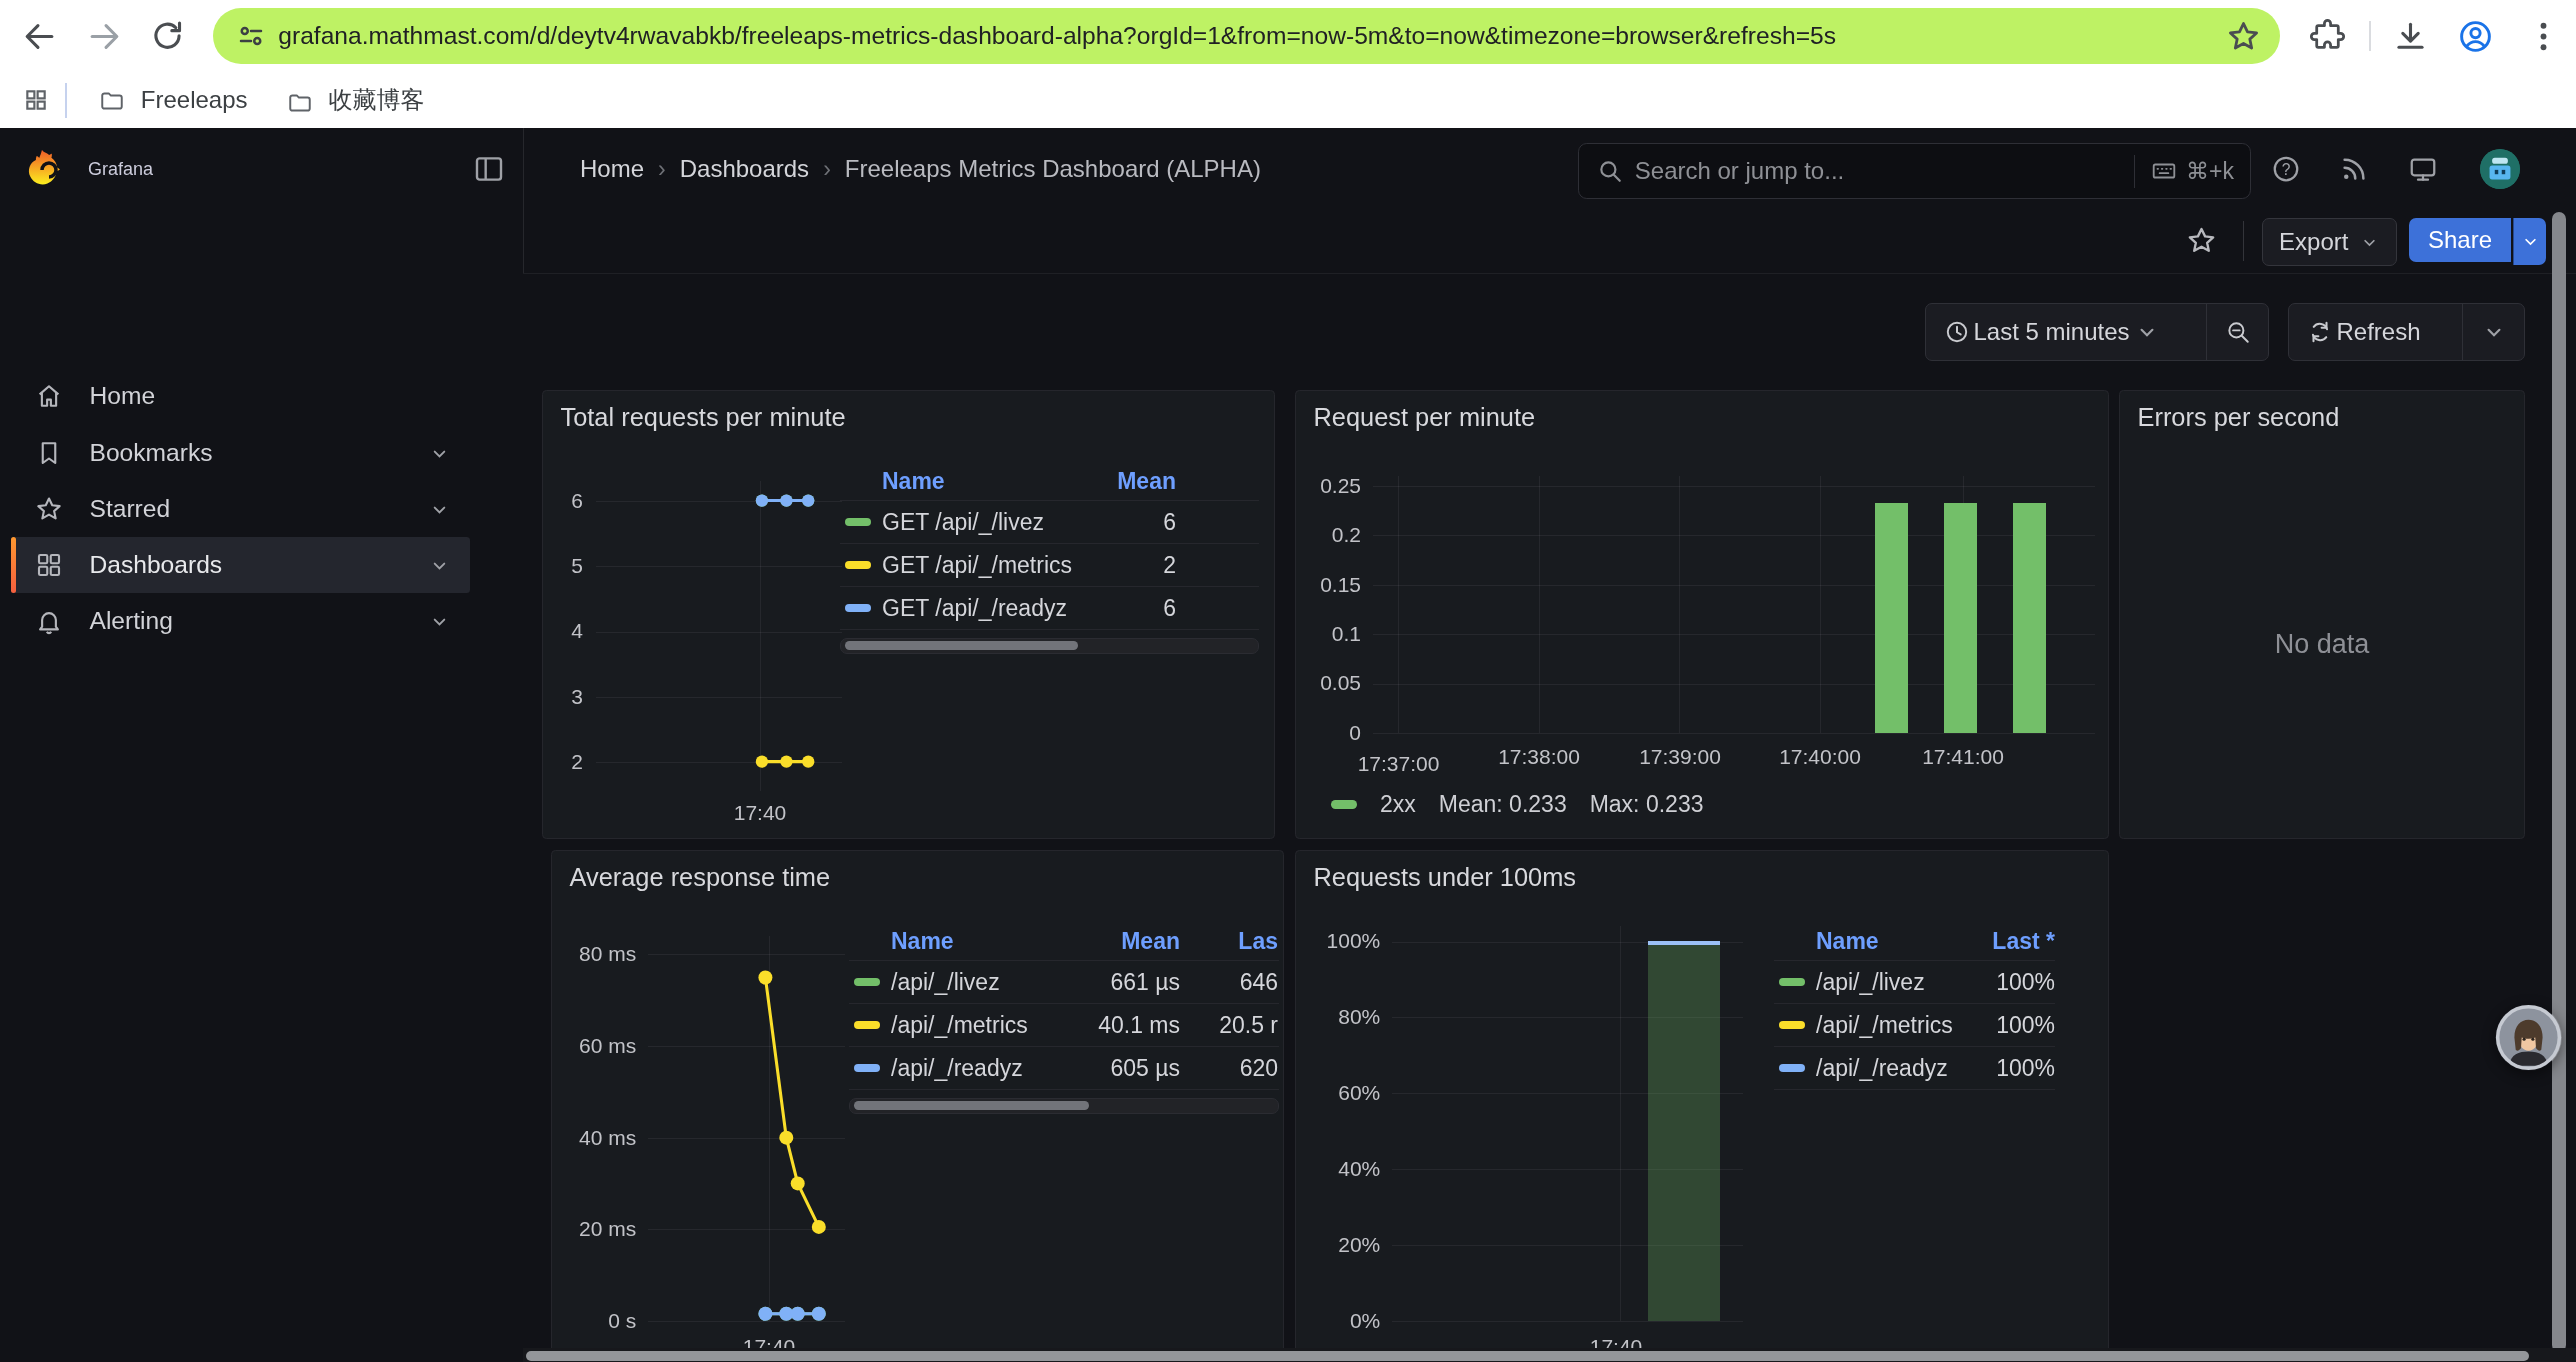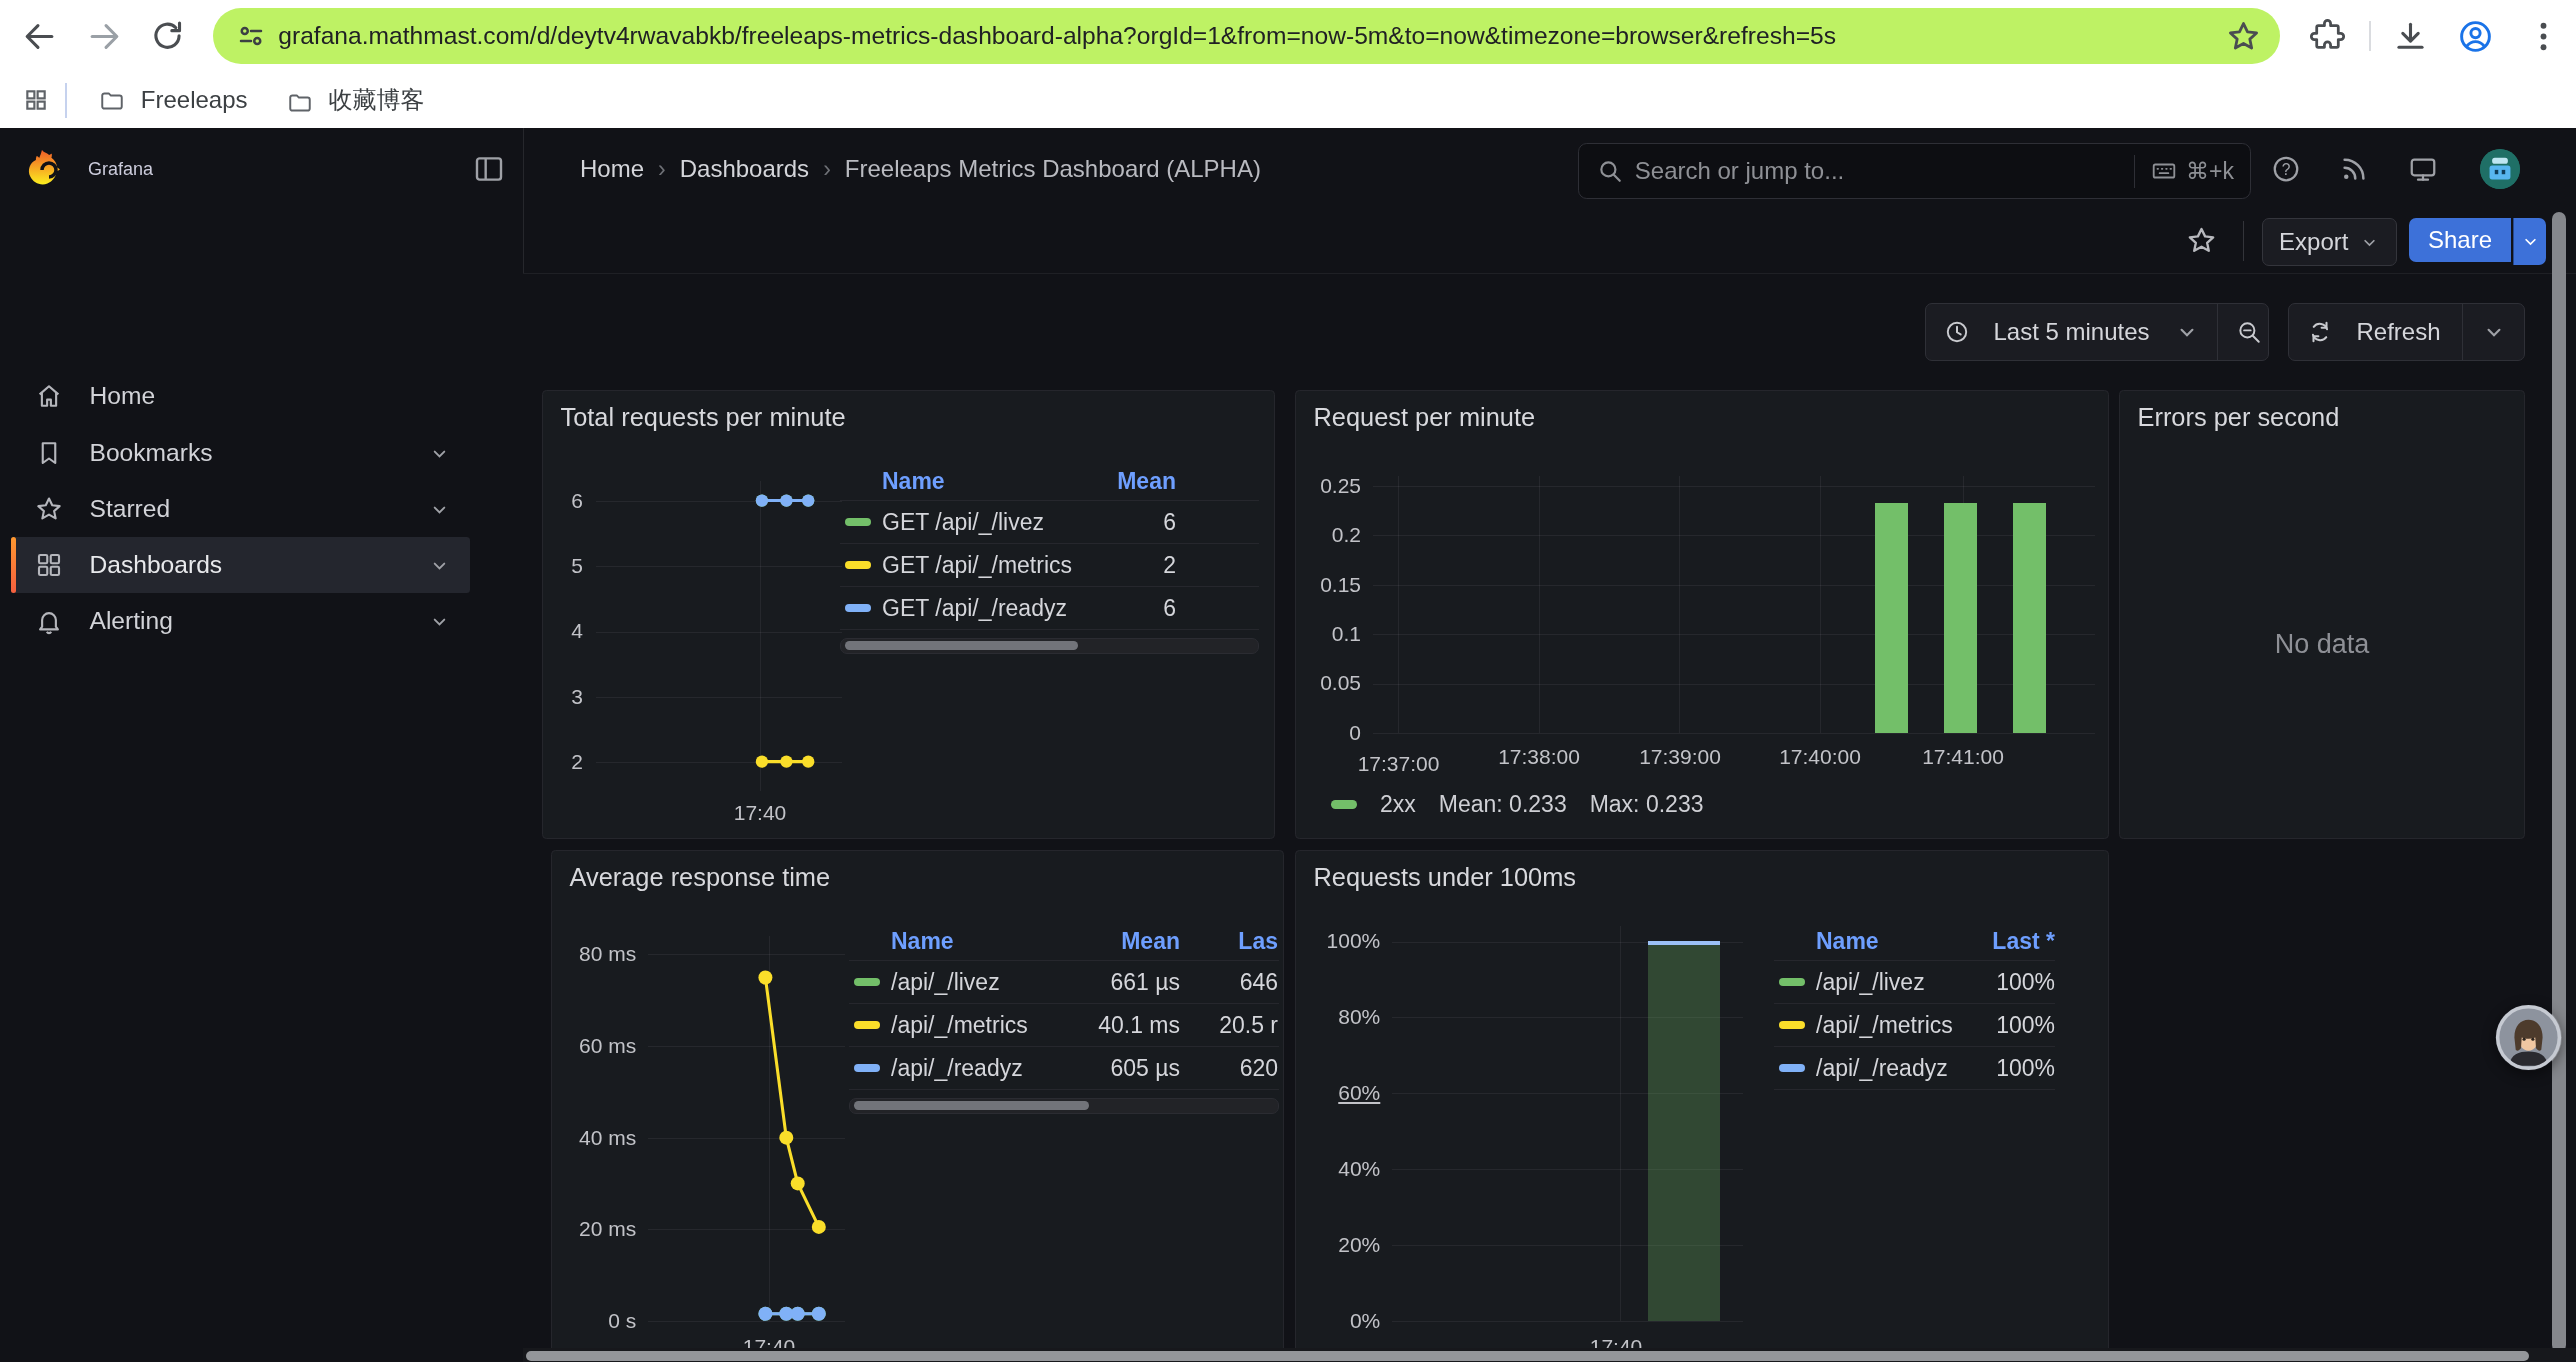--- a/index.html
+++ b/index.html
@@ -69,21 +69,21 @@
   .sb-item .lbl{margin-left:26px;font-size:24.6px;color:#d2d3d8;flex:1;}
   .sb-item .chev{width:23px;height:23px;color:#9fa1a7;margin-right:19px;}
   .sb-item.active{background:#24262e;}
   .sb-item.active .lbl{color:#e8e9ec;}
   .sb-accent{position:absolute;left:0;top:0;width:5.3px;height:56px;border-radius:2.6px;
     background:linear-gradient(180deg,#FF9830,#F55F3E);}
 
   
   .tgroup{position:absolute;top:175px;height:56px;display:flex;background:#1b1c22;
     border:0.9px solid #2f3037;border-radius:7px;overflow:hidden;}
-  .tseg{display:flex;align-items:center;gap:24px;padding:0 17.5px;cursor:pointer;color:#d5d6db;font-size:24px;white-space:nowrap;}
+  .tseg{display:flex;align-items:center;gap:4px;padding:0 17.5px;cursor:pointer;color:#d5d6db;font-size:24px;white-space:nowrap;}
   .tseg + .tseg{border-left:0.9px solid #2f3037;}
   .tseg svg{width:26px;height:26px;color:#c9cacf;flex:none;}
   #time-group{left:1925px;width:342px;}
   #refresh-group{left:2288px;width:235px;}
 
   
   .panel{position:absolute;background:#181B1F;border:0.9px solid #25262C;border-radius:4.4px;overflow:hidden;}
   .panel h2{position:absolute;left:17.5px;top:12.3px;margin:0;font-size:25.4px;font-weight:500;color:#d8d9dd;cursor:pointer;}
   #panel-total{left:542px;top:262px;width:731px;height:447px;}
   #panel-rpm{left:1295px;top:262px;width:812px;height:447px;}
@@ -591,21 +591,21 @@
     </div>
   </section>
 
   <section class="panel" id="panel-u100">
     <h2>Requests under 100ms</h2>
     <div class="chart" id="chart-u100">
         <div class="ytick" style="left: 5.3px; top: 77px;">100%</div>
         <div class="hgrid" style="left: 96px; top: 91px; width: 351px;"></div>
         <div class="ytick" style="left: 5.3px; top: 153px;">80%</div>
         <div class="hgrid" style="left: 96px; top: 166px; width: 351px;"></div>
-        <div class="ytick" style="left: 5.3px; top: 229px; text-decoration: underline;">60%</div>
+        <div class="ytick" style="left: 5.3px; top: 229px;">60%</div>
         <div class="hgrid" style="left: 96px; top: 242px; width: 351px;"></div>
         <div class="ytick" style="left: 5.3px; top: 305px;">40%</div>
         <div class="hgrid" style="left: 96px; top: 318px; width: 351px;"></div>
         <div class="ytick" style="left: 5.3px; top: 381px;">20%</div>
         <div class="hgrid" style="left: 96px; top: 394px; width: 351px;"></div>
         <div class="ytick" style="left: 5.3px; top: 457px;">0%</div>
         <div class="hgrid" style="left: 96px; top: 470px; width: 351px;"></div>
         <div class="vgrid" style="left: 324px; top: 75px; height: 395px;"></div>
         <div class="xtick" style="left: 241px; top: 484px;">17:40</div>
         <div class="bar" style="left: 352px; top: 91px; width: 72px; height: 379px; background: rgba(115, 191, 105, 0.28);"></div>

